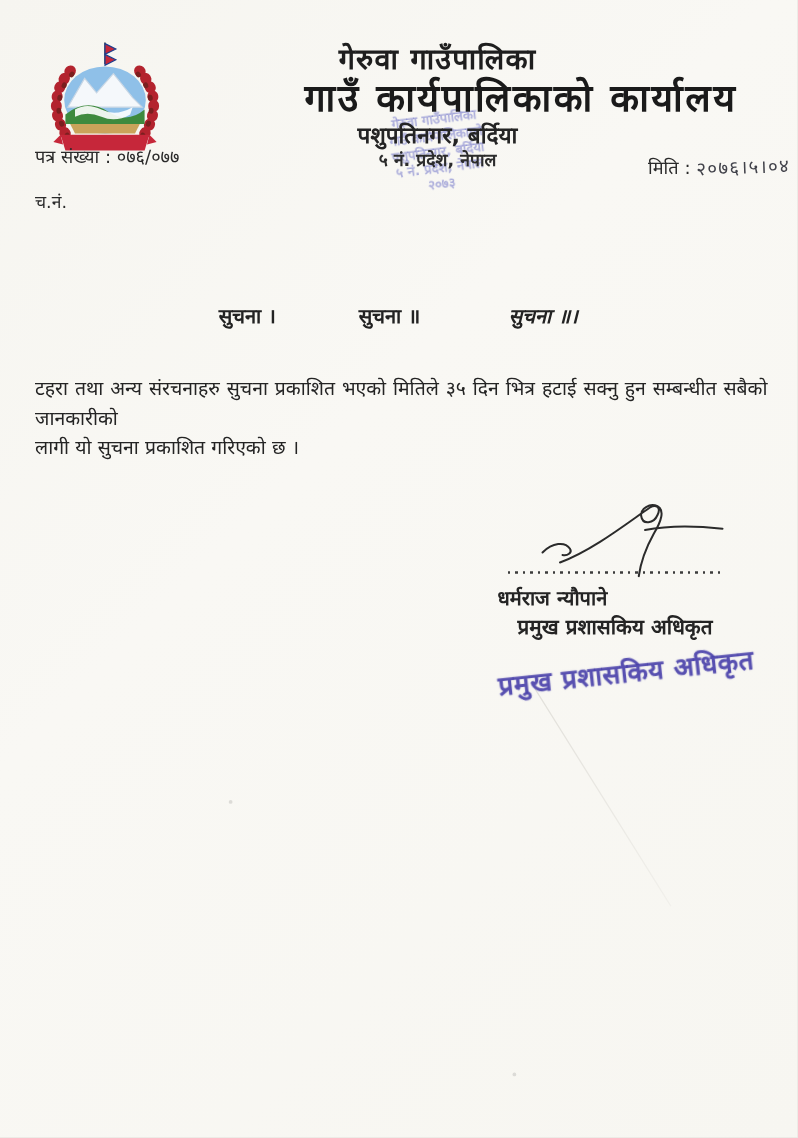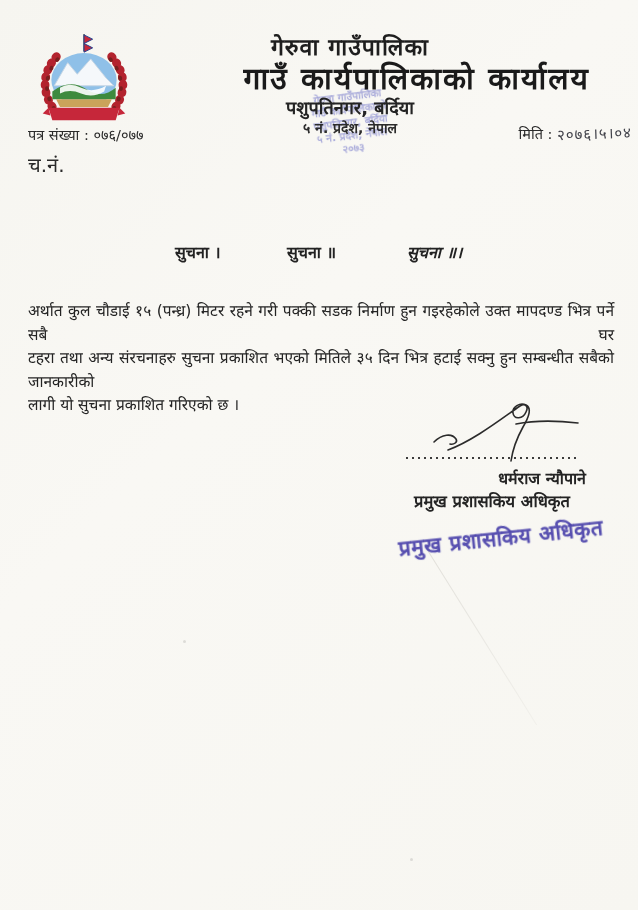--- a/index.html
+++ b/index.html
@@ -23,39 +23,39 @@
   .t-addr{left:150px;top:95px;width:400px;text-align:center;
     font-size:18px;font-weight:600;color:#242424;z-index:2;}
   .t-prov{left:150px;top:118px;width:400px;text-align:center;
     font-size:14px;font-weight:600;color:#2c2c2c;z-index:2;}
   
   .hstamp{left:278px;top:90px;width:145px;z-index:1;
     transform:rotate(-7deg);text-align:center;
     color:rgba(95,100,195,0.5);filter:blur(0.3px);}
   .hstamp div{font-size:10.5px;font-weight:700;line-height:13px;white-space:nowrap;}
   
-  .ref-line{left:28px;top:124px;font-size:14.5px;color:#2a2a2a;z-index:2;}
-  .disp-line{left:28px;top:151px;font-size:20px;color:#2a2a2a;}
+  .ref-line{left:28px;top:114px;font-size:14.5px;color:#2a2a2a;z-index:2;}
+  .disp-line{left:28px;top:151px;font-size:14px;color:#2a2a2a;}
   .date-line{left:500px;top:123px;width:132px;font-size:14.5px;color:#2a2a2a;text-align:right;}
   .date-value{display:inline-block;transform:rotate(-2deg);
     color:#41424a;letter-spacing:1px;font-size:15px;}
   
   .notice{top:241px;font-size:16px;font-weight:600;color:#222;text-align:center;}
   .n1{left:175px;} .n2{left:287px;} .n3{left:407px;font-style:italic;}
   
   .body-text{left:28px;top:300px;width:586px;font-size:15.5px;
     line-height:23.5px;color:#242424;}
   .body-text .ln{text-align:justify;text-align-last:justify;}
   .body-text .ln.first{text-indent:26px;}
   .body-text .ln.last{text-align:center;text-align-last:left;}
   
   .sig-svg{left:420px;top:400px;width:170px;height:62px;}
   .dotline{left:406px;top:457px;width:172px;height:2px;
     background:repeating-linear-gradient(90deg,#3c3c3c 0 2px,transparent 2px 6px);}
-  .sig-name{left:398px;top:467px;width:188px;text-align:right;
+  .sig-name{left:398px;top:467px;width:188px;text-align:left;
     font-size:16px;font-weight:600;color:#242424;}
   .sig-title{left:388px;top:489px;width:208px;text-align:center;
     font-size:16.5px;font-weight:600;color:#242424;}
   .ostamp{left:398px;top:522px;width:230px;
     transform:rotate(-6deg);font-size:21px;font-weight:700;
     color:rgba(72,64,170,0.82);letter-spacing:.5px;filter:blur(0.4px);
     text-shadow:0 0 1px rgba(72,64,170,.5);white-space:nowrap;}
   
   .crease{left:330px;top:612px;width:1px;height:205px;
     background:linear-gradient(rgba(120,115,105,.18),rgba(120,115,105,.05));
@@ -114,21 +114,20 @@
   <div class="abs date-line">
     <span>मिति :</span>
     <span class="date-value">२०७६।५।०४</span>
   </div>
 
   <span class="abs notice n1">सुचना ।</span>
   <span class="abs notice n2">सुचना ॥</span>
   <span class="abs notice n3">सुचना ॥।</span>
 
   <div class="abs body-text">
-    <div class="ln">अर्थात कुल चौडाई १५ (पन्ध्र) मिटर रहने गरी पक्की सडक निर्माण हुन गइरहेकोले उक्त मापदण्ड भित्र पर्ने सबै घर</div>
     <div class="ln">टहरा तथा अन्य संरचनाहरु सुचना प्रकाशित भएको मितिले ३५ दिन भित्र हटाई सक्नु हुन सम्बन्धीत सबैको जानकारीको</div>
     <div class="ln last">लागी यो सुचना प्रकाशित गरिएको छ ।</div>
   </div>
 
   <svg class="abs sig-svg" viewBox="0 0 170 62" aria-hidden="true">
     <g fill="none" stroke="#2b2b2b" stroke-width="1.6" stroke-linecap="round">
       <path d="M14,42 c8,-8 18,-9 22,-3 c2,3 -2,6 -6,5"></path>
       <path d="M28,50 C55,40 85,16 100,6 c5,-3 9,0 6,6 c-3,7 -12,8 -13,1 c-1,-6 7,-11 13,-8 c6,3 3,12 -3,22 c-5,9 -10,20 -12,34"></path>
       <path d="M96,24 c20,-4 45,-3 62,-1"></path>
     </g>

